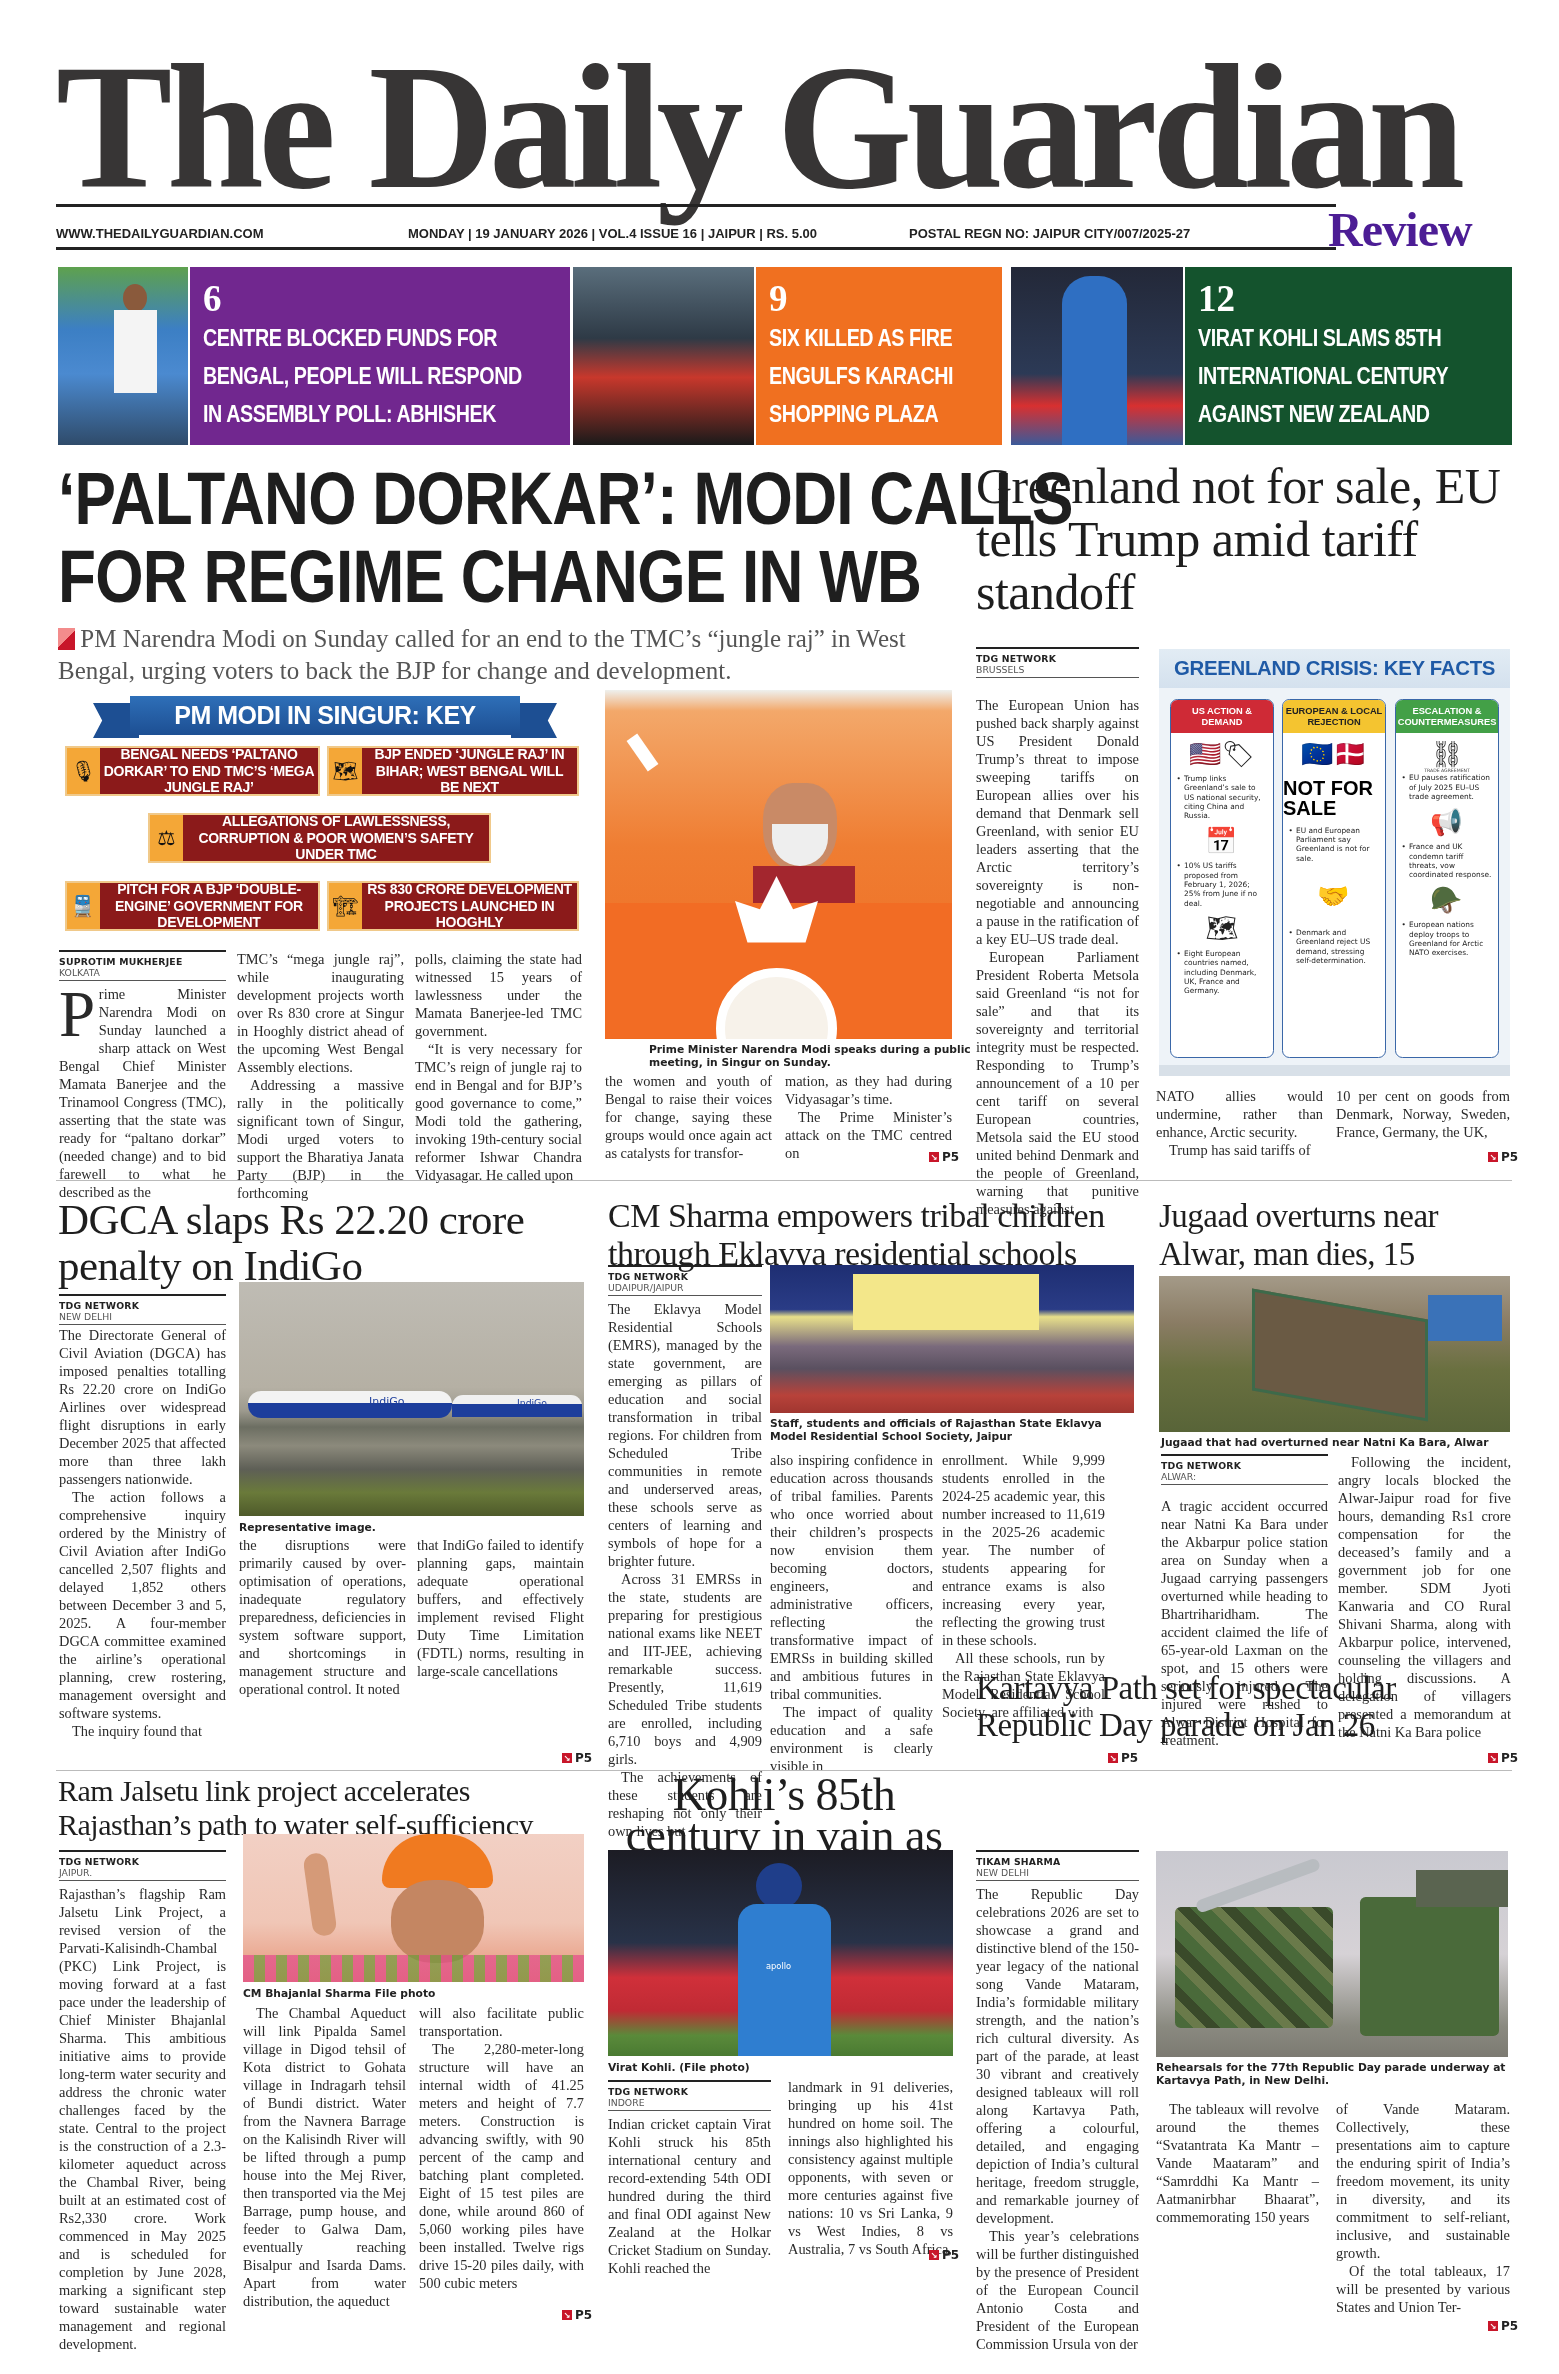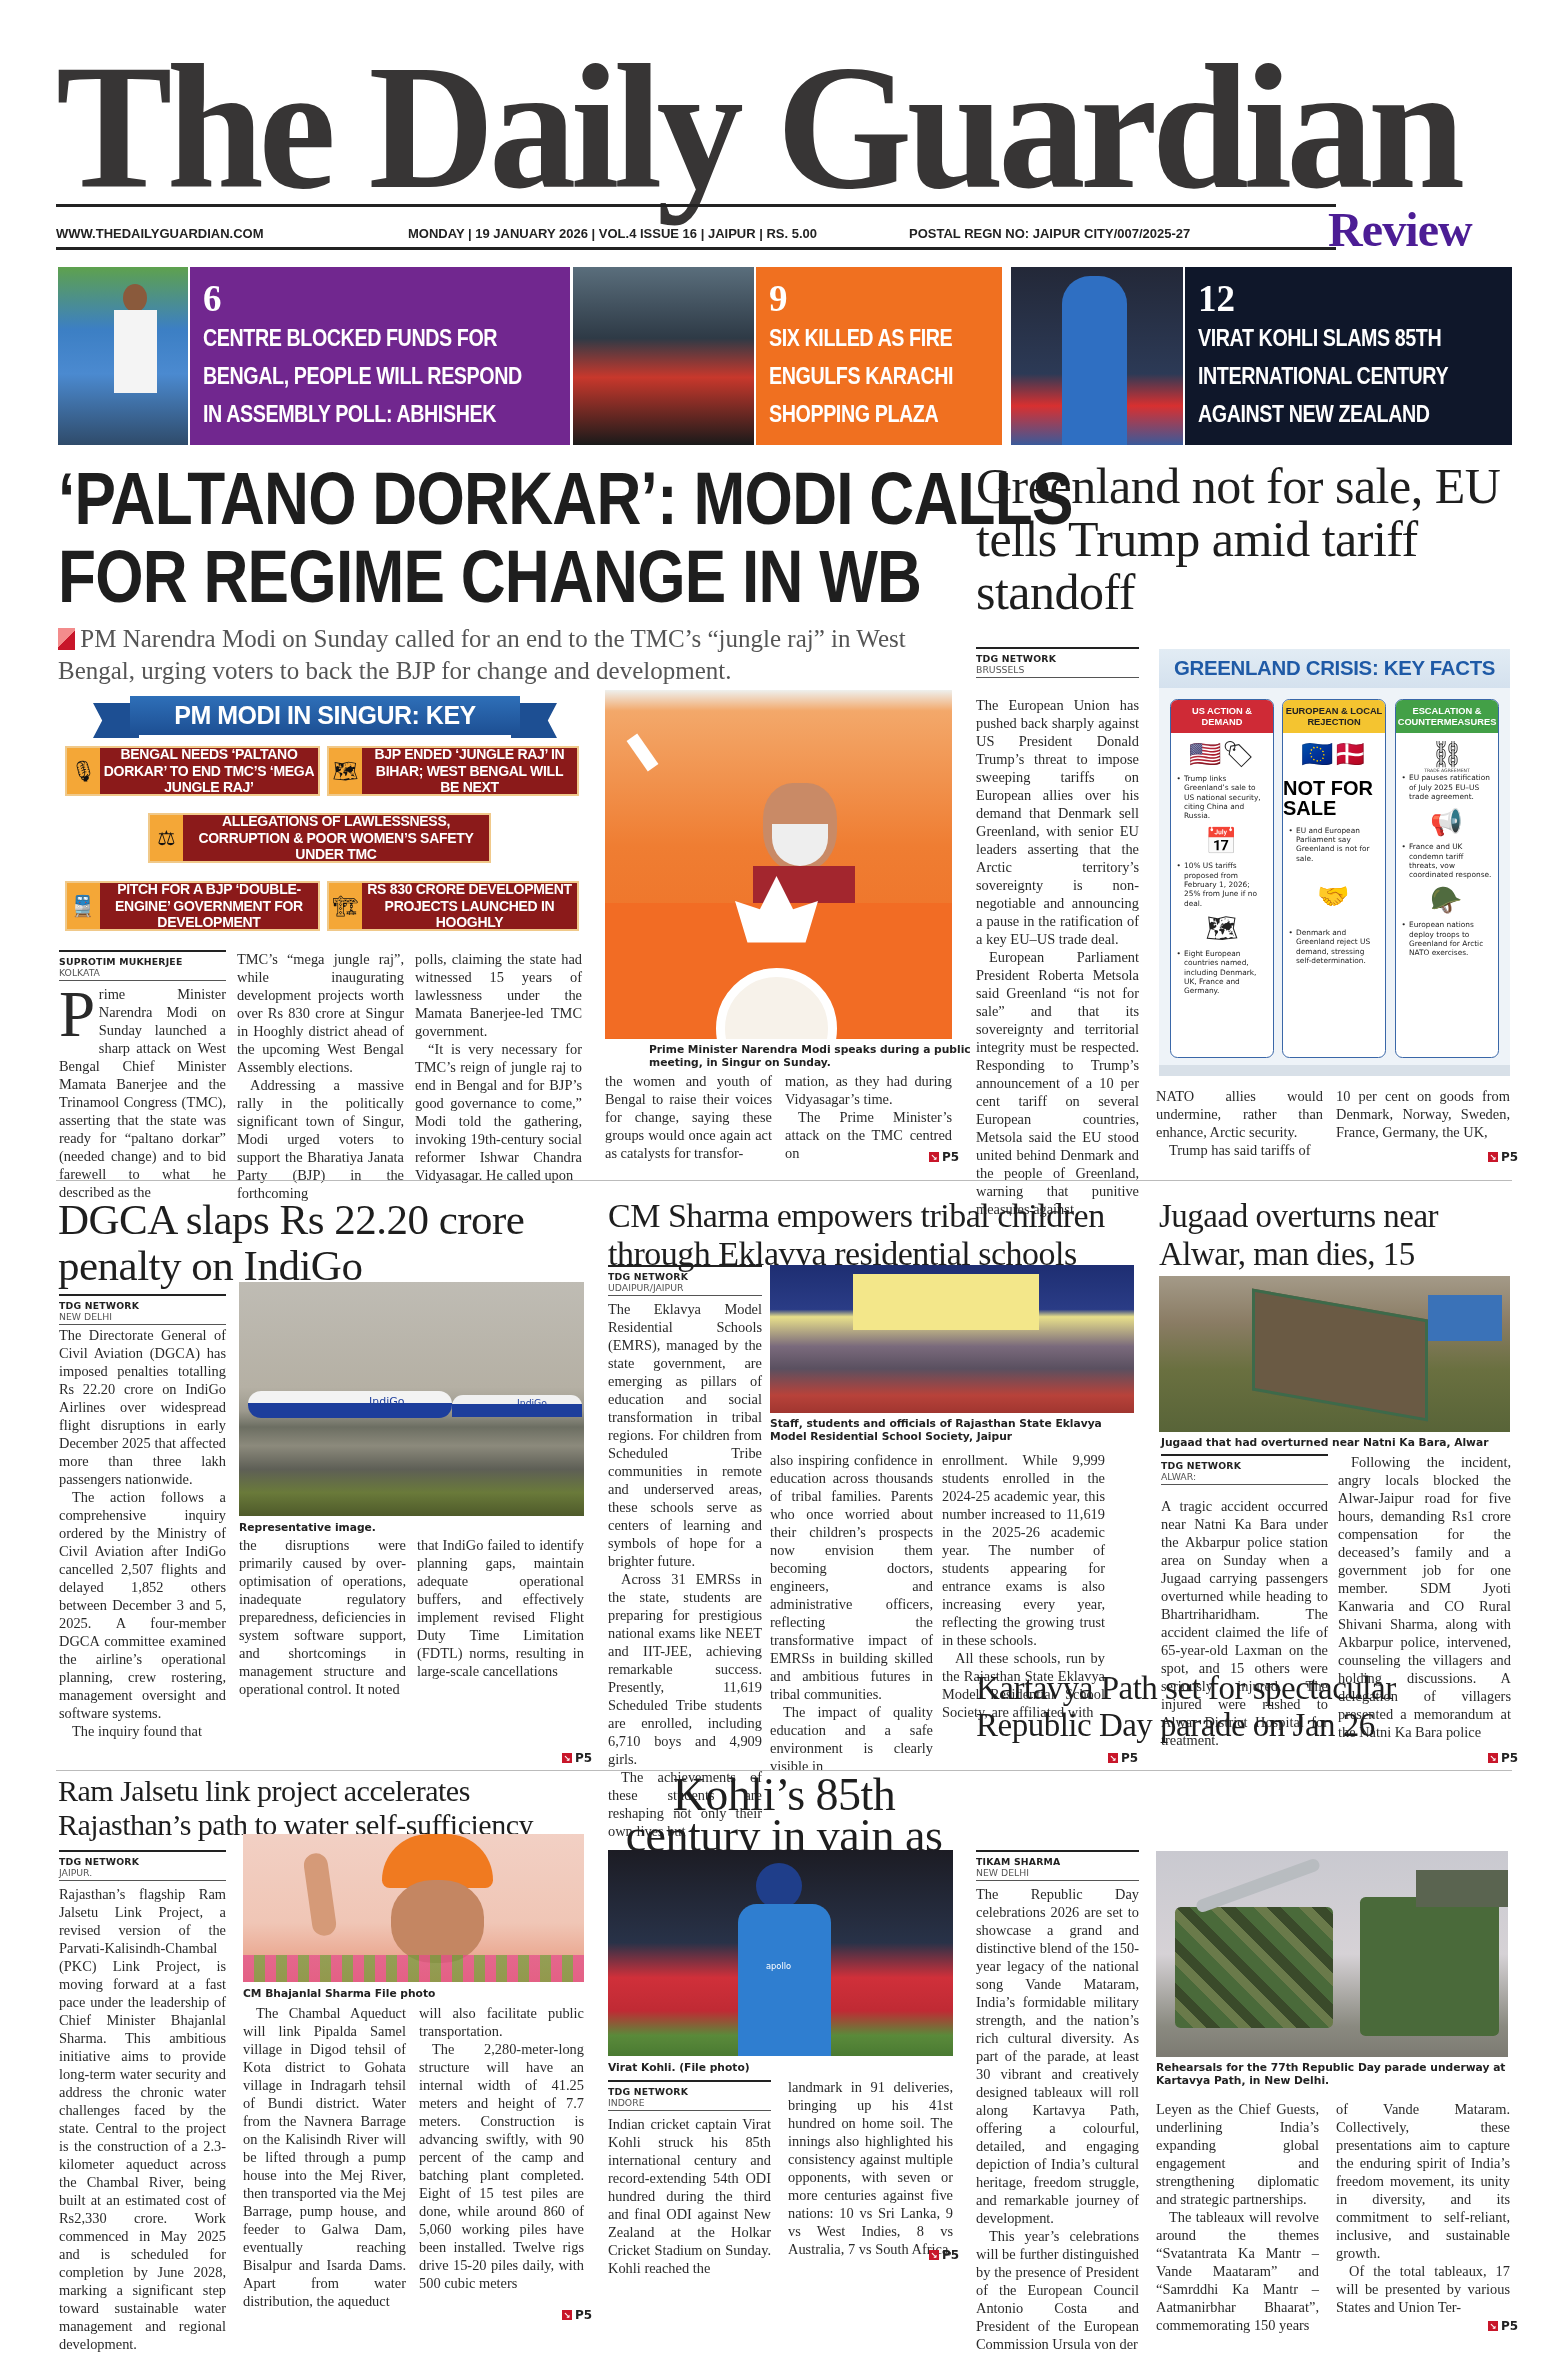--- a/index.html
+++ b/index.html
@@ -87,21 +87,21 @@
 <div class="teaser-img" style="left:573px;width:181px;background:linear-gradient(180deg,#5a6e7c 0%,#2e3a46 40%,#c8382c 62%,#1a1a1a 100%);"></div>
 <a class="teaser" style="left:756px;width:246px;background:#f07020;">
   <div class="num">9</div>
   <div class="txt">SIX KILLED AS FIRE</div>
   <div class="txt">ENGULFS KARACHI</div>
   <div class="txt">SHOPPING PLAZA</div>
 </a>
 <div class="teaser-img" style="left:1011px;width:172px;background:linear-gradient(180deg,#232838 0%,#2c3a56 60%,#d83030 78%,#3a5a9a 100%);">
   <div style="position:absolute;left:51px;top:9.3px;width:65px;height:169px;border-radius:28px 28px 0 0;background:#2f6fc2;"></div>
 </div>
-<a class="teaser" style="left:1185px;width:327px;background:#0f172a;">
+<a class="teaser" style="left:1185px;width:327px;background:#14532d;">
   <div class="num">12</div>
   <div class="txt">VIRAT KOHLI SLAMS 85TH</div>
   <div class="txt">INTERNATIONAL CENTURY</div>
   <div class="txt">AGAINST NEW ZEALAND</div>
 </a>
 
 <div id="lead-headline" class="abs">
   <div>‘PALTANO DORKAR’: MODI CALLS</div>
   <div>FOR REGIME CHANGE IN WB</div>
 </div>
@@ -365,21 +365,20 @@
   <p>This year’s celebrations will be further distinguished by the presence of President of the European Council Antonio Costa and President of the European Commission Ursula von der</p>
 </div>
 <div class="photo" style="left:1156px;top:1851px;width:352px;height:206px;background:linear-gradient(180deg,#c9c9d0 0%,#d6d2d6 50%,#8a8a80 85%,#7c7a72 100%);">
   <div style="position:absolute;left:18.6px;top:56px;width:158px;height:121px;background:repeating-linear-gradient(45deg,#4a6a3a 0 13px,#6a7a4a 13px 22px,#3a4a2a 22px 32px);border-radius:5.6px;"></div>
   <div style="position:absolute;left:37px;top:28px;width:130px;height:13px;background:#b8bcc0;transform:rotate(-20deg);border-radius:6.5px;"></div>
   <div style="position:absolute;left:204px;top:46px;width:139px;height:139px;background:#4a6a3a;border-radius:5.6px;"></div>
   <div style="position:absolute;left:260px;top:18.6px;width:93px;height:37px;background:#5a6450;"></div>
 </div>
 <div class="caption" style="left:1156px;top:2061px;width:354px;">Rehearsals for the 77th Republic Day parade underway at Kartavya Path, in New Delhi.</div>
 <div class="col" style="left:1156px;top:2100px;width:163px;">
-  <p class="first">Leyen as the Chief Guests, underlining India’s expanding global engagement and strengthening diplomatic and strategic partnerships.</p>
   <p>The tableaux will revolve around the themes “Svatantrata Ka Mantr – Vande Maataram” and “Samrddhi Ka Mantr – Aatmanirbhar Bhaarat”, commemorating 150 years</p>
 </div>
 <div class="col" style="left:1336px;top:2100px;width:174px;">
   <p class="first">of Vande Mataram. Collectively, these presentations aim to capture the enduring spirit of India’s freedom movement, its unity in diversity, and its commitment to self-reliant, inclusive, and sustainable growth.</p>
   <p>Of the total tableaux, 17 will be presented by various States and Union Ter-</p>
 </div>
 <div class="p5" style="left:1488px;top:2319px;">
     <span class="arr">↘</span>
     <span>P5</span>
   </div>

